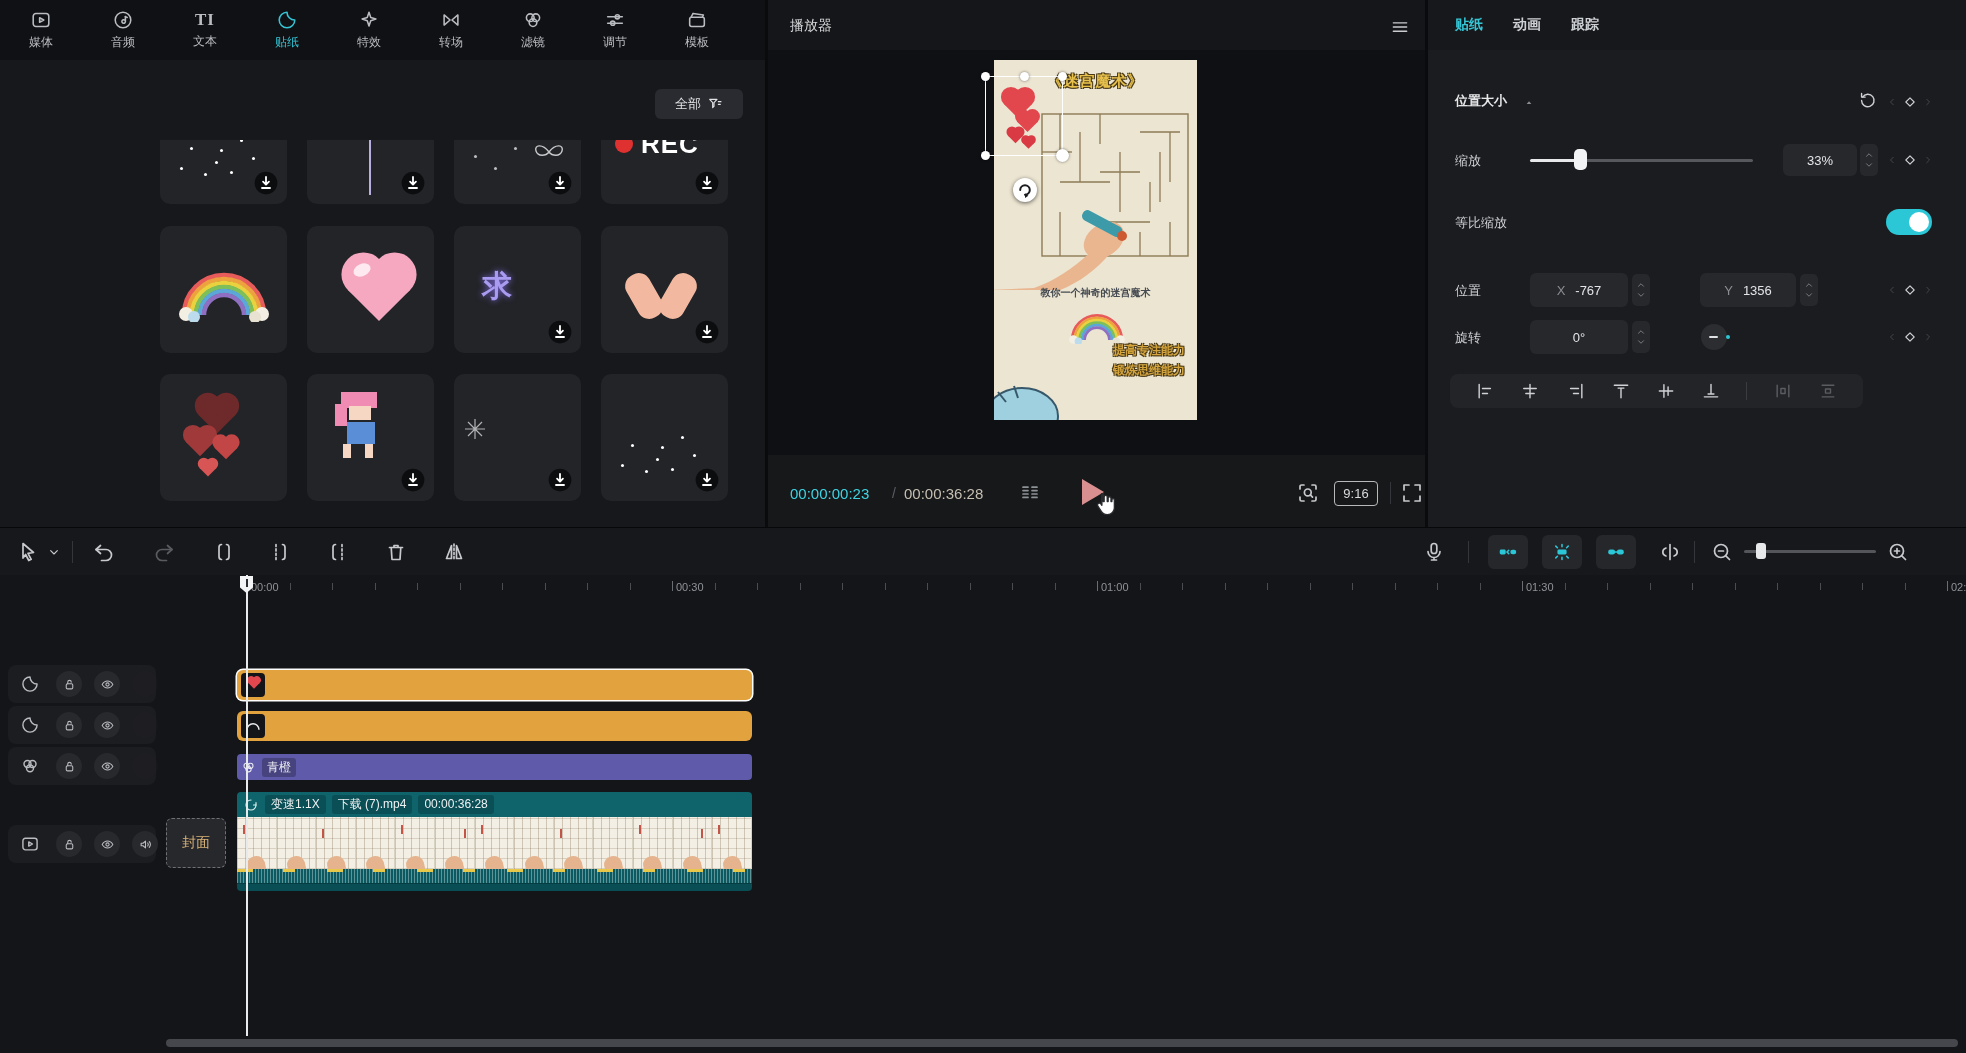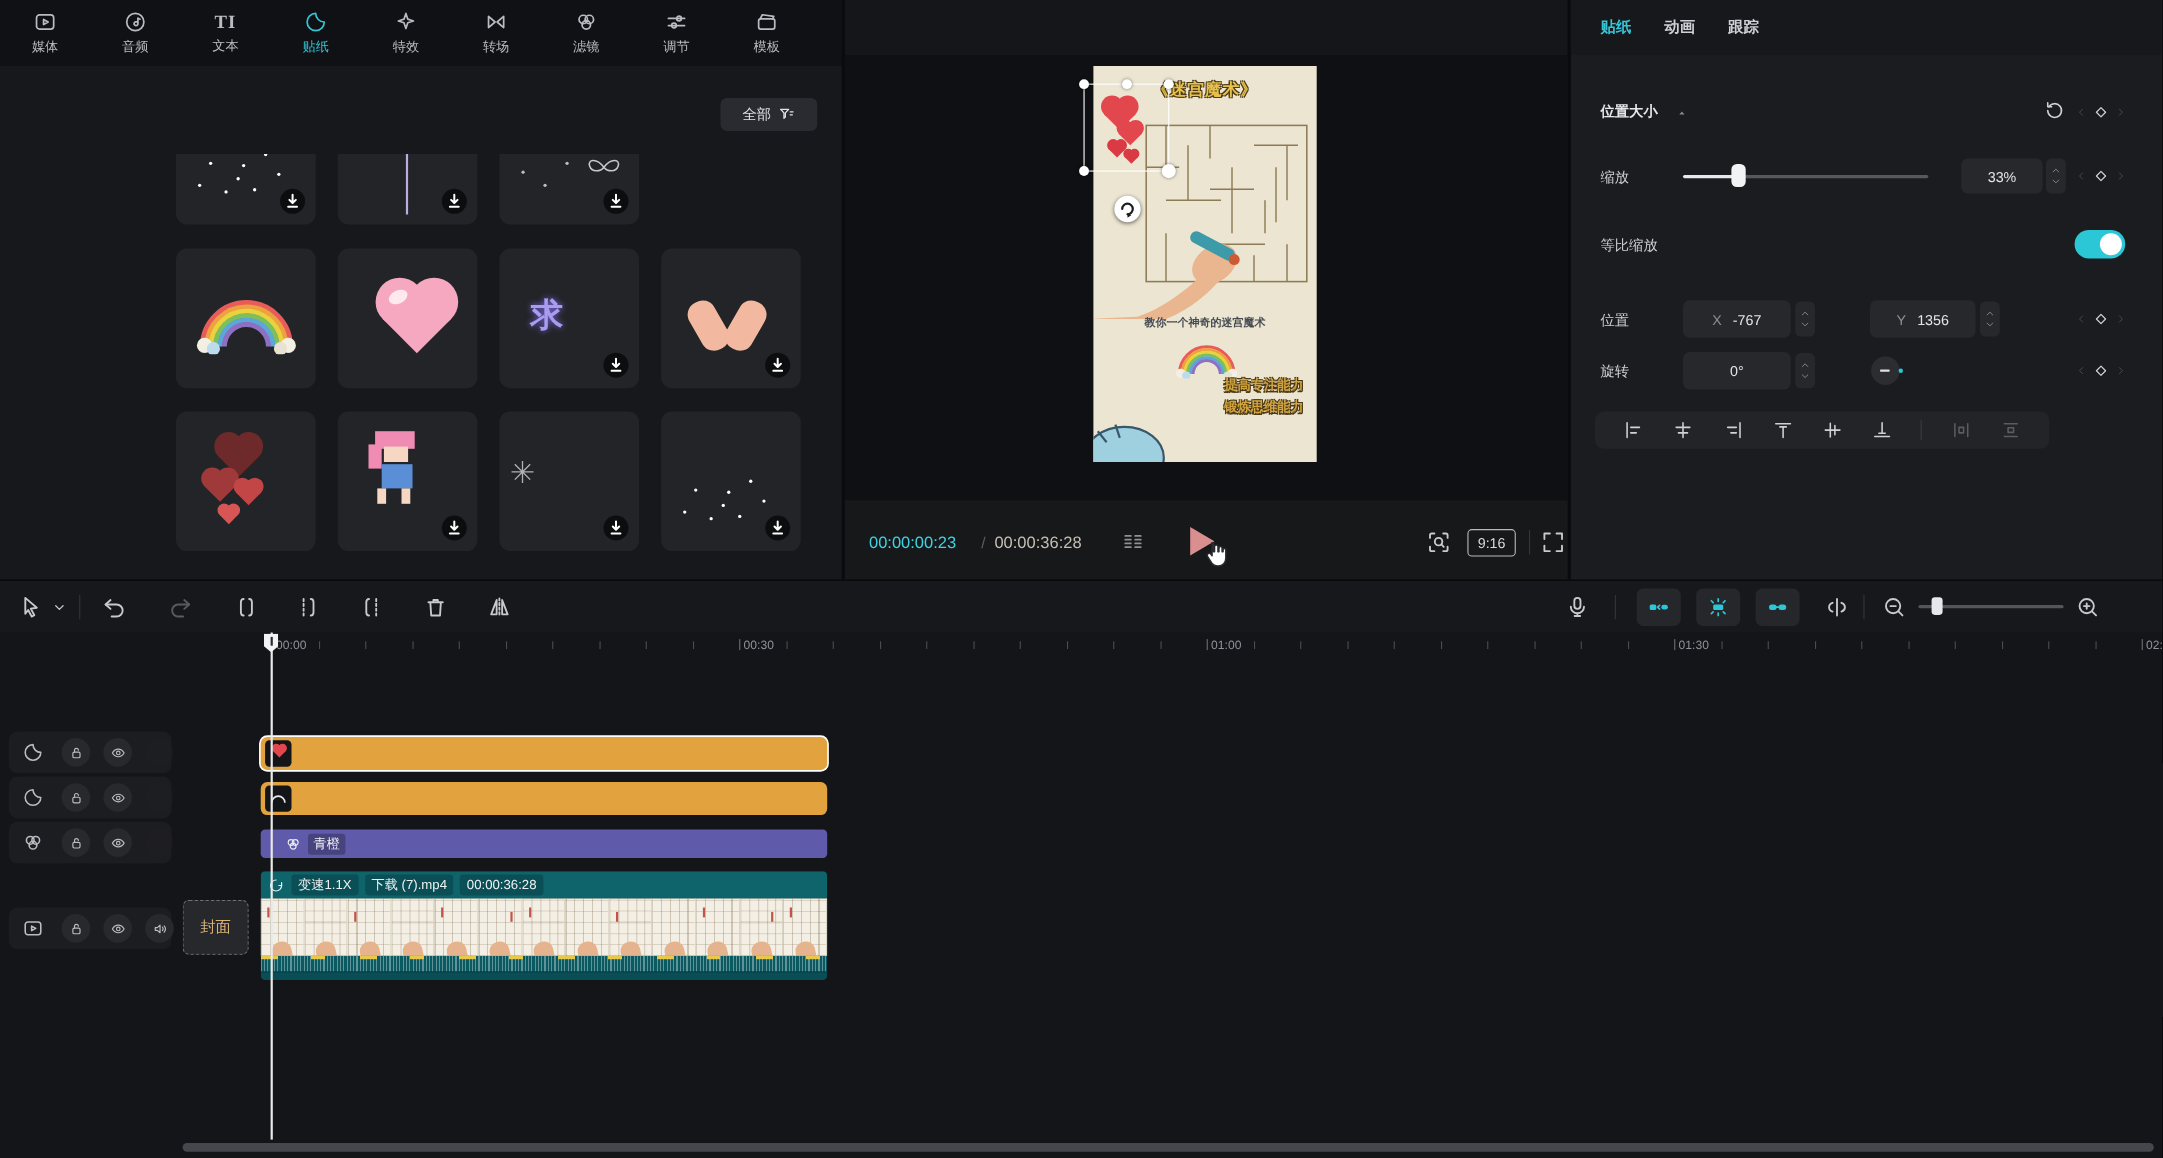--- a/index.html
+++ b/index.html
@@ -249,20 +249,30 @@
             <svg style="position:absolute;left:78px;top:58px;width:34px;height:34px" viewBox="0 0 34 34">
               <path d="M17 17C10 8 2 10 4 16s10 5 13 1zm0 0c7-9 15-7 13-1s-10 5-13 1z" stroke="rgba(255,255,255,.75)" stroke-width="1.4" fill="none"></path>
             </svg>
             <div class="dl-badge ic">
               <svg viewBox="0 0 24 24">
                 <circle cx="12" cy="12" r="10.5" fill="rgba(8,9,11,.85)"></circle>
                 <path d="M12 6.5v6.8M9.3 10.8l2.7 2.7 2.7-2.7M8.3 16.6h7.4" stroke="#fff" stroke-width="1.7" fill="none" stroke-linecap="round" stroke-linejoin="round"></path>
               </svg>
             </div>
           </div>
+          <div class="card abs" style="left: 441px; top: -63px;">
+            <div style="position: absolute; left: 14px; top: 58px; width: 18px; height: 18px; border-radius: 50%; background: rgb(224, 49, 49);"></div>
+            <div style="position: absolute; left: 40px; top: 52px; font: bold 26px &quot;Liberation Sans&quot;, sans-serif; color: rgb(255, 255, 255); letter-spacing: 1px;">REC</div>
+            <div class="dl-badge ic">
+              <svg viewBox="0 0 24 24">
+                <circle cx="12" cy="12" r="10.5" fill="rgba(8,9,11,.85)"></circle>
+                <path d="M12 6.5v6.8M9.3 10.8l2.7 2.7 2.7-2.7M8.3 16.6h7.4" stroke="#fff" stroke-width="1.7" fill="none" stroke-linecap="round" stroke-linejoin="round"></path>
+              </svg>
+            </div>
+          </div>
           <div class="card abs" style="left: 0px; top: 86px;">
             <div style="position:absolute;left:14px;top:34px;width:100px;height:62px"><svg viewBox="0 0 100 62">
                 <path d="M10 55a40 40 0 0 1 80 0" stroke="#e85b5b" stroke-width="4.5" fill="none"></path>
                 <path d="M14 55a36 36 0 0 1 72 0" stroke="#eda23f" stroke-width="4.5" fill="none"></path>
                 <path d="M18 55a32 32 0 0 1 64 0" stroke="#ead23f" stroke-width="4.5" fill="none"></path>
                 <path d="M22 55a28 28 0 0 1 56 0" stroke="#7fbf5a" stroke-width="4.5" fill="none"></path>
                 <path d="M26 55a24 24 0 0 1 48 0" stroke="#5aa7d8" stroke-width="4.5" fill="none"></path>
                 <path d="M30 55a20 20 0 0 1 40 0" stroke="#8f6fc2" stroke-width="4.5" fill="none"></path>
                 <circle cx="12" cy="54" r="7" fill="#f4efe3"></circle>
                 <circle cx="20" cy="57" r="6" fill="#bcdcee"></circle>
@@ -338,20 +348,28 @@
                 <circle cx="12" cy="12" r="10.5" fill="rgba(8,9,11,.85)"></circle>
                 <path d="M12 6.5v6.8M9.3 10.8l2.7 2.7 2.7-2.7M8.3 16.6h7.4" stroke="#fff" stroke-width="1.7" fill="none" stroke-linecap="round" stroke-linejoin="round"></path>
               </svg>
             </div>
           </div>
         </div>
     </div>
   </div>
 
   <div id="player-panel" class="abs">
+    <div id="player-header" class="abs">
+      <div id="player-title" class="abs">播放器</div>
+      <div id="player-menu" class="abs ic">
+          <svg viewBox="0 0 24 24" fill="none" stroke="currentColor" stroke-width="1.7" stroke-linecap="round" stroke-linejoin="round">
+            <path d="M4 7h16M4 12h16M4 17h16"></path>
+          </svg>
+        </div>
+    </div>
     <div id="preview" class="abs">
       <div id="video" class="abs">
         <div class="abs goldtext" style="left:0;top:12px;width:203px;text-align:center;font-size:15px;letter-spacing:1px;color:#e7c14c;">《迷宫魔术》</div>
         <div id="maze" class="abs" style="left: 46px; top: 52px; width: 150px; height: 146px;"><svg viewBox="0 0 150 146" style="width:100%;height:100%">
               <rect x="2" y="2" width="146" height="142" fill="none" stroke="#8d7b55" stroke-width="1.4"></rect>
               <path d="M20 2v40" stroke="#8d7b55" stroke-width="1.3" fill="none"></path>
               <path d="M40 20v50" stroke="#8d7b55" stroke-width="1.3" fill="none"></path>
               <path d="M60 2v30" stroke="#8d7b55" stroke-width="1.3" fill="none"></path>
               <path d="M60 60h40" stroke="#8d7b55" stroke-width="1.3" fill="none"></path>
               <path d="M80 40v60" stroke="#8d7b55" stroke-width="1.3" fill="none"></path>
@@ -931,21 +949,21 @@
           <div class="cssheart" style="left:9px;top:6px;width:8px;height:8px;background:#e2474e;"></div>
         </div>
     </div>
     <div class="bar abs" id="clip-sticker2" style="top:184px;height:30px;background:#e2a23d;">
       <div class="bar-thumb ic" id="thumb-rainbow">
           <svg viewBox="0 0 24 24" style="width:18px;height:18px">
             <path d="M4 17a8 8 0 0 1 16 0" stroke="#e8e9ec" stroke-width="2" fill="none"></path>
           </svg>
         </div>
     </div>
-    <div class="bar abs" id="clip-filter" style="top:227px;height:26px;background:#5f5aa9;border-radius:4px;display:flex;align-items:center;gap:6px;padding-left:22px;">
+    <div class="bar abs" id="clip-filter" style="top:227px;height:26px;background:#5f5aa9;border-radius:4px;display:flex;align-items:center;gap:6px;padding-left:4px;">
       <span class="ic" style="width:15px;height:15px;color:#e8e9f2;" id="filter-clip-ic">
           <svg viewBox="0 0 24 24" fill="none" stroke="currentColor" stroke-width="1.7" stroke-linecap="round" stroke-linejoin="round">
             <circle cx="9" cy="9.5" r="4.2"></circle>
             <circle cx="15" cy="9.5" r="4.2"></circle>
             <circle cx="12" cy="14.8" r="4.2"></circle>
           </svg>
         </span>
       <span style="background:rgba(0,0,0,.25);border-radius:3px;padding:1px 5px;font-size:12px;color:#f0f0f6;">青橙</span>
     </div>
     <div id="clip-video" class="abs">

